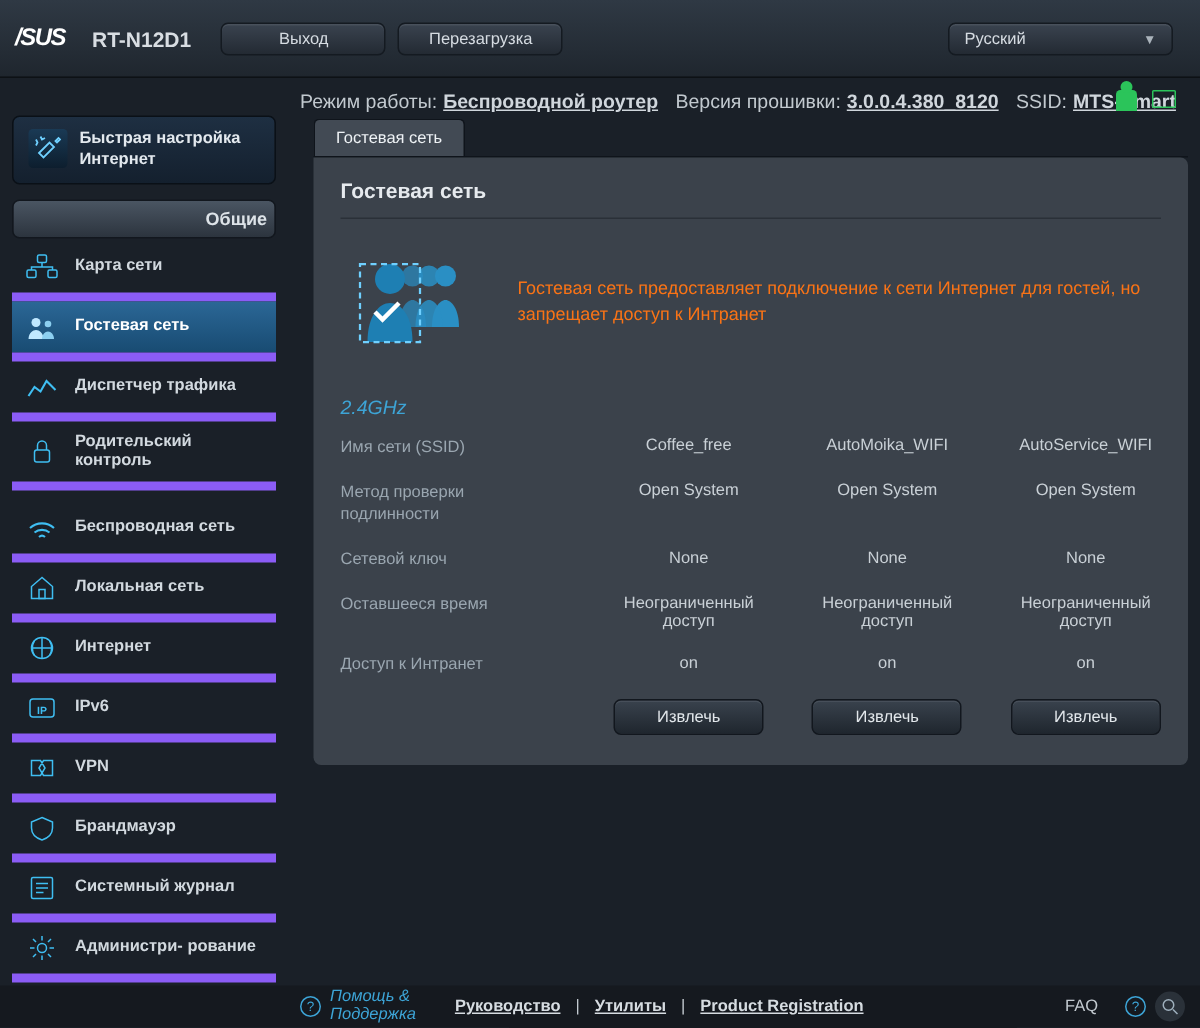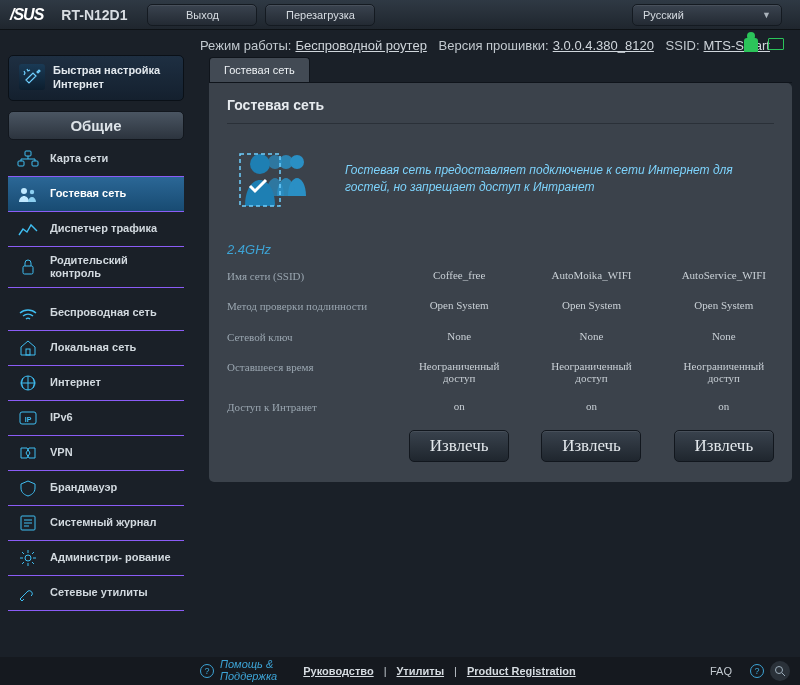--- a/index.html
+++ b/index.html
@@ -7,21 +7,21 @@
     width: 800px;
     height: 685px;
     background: #1a2028;
     font-family: Arial, sans-serif;
     font-size: 11px;
     color: #cfd8dc;
     overflow: hidden;
     position: relative;
   }
   .topbar {
-    height: 30px;
+    height: 52px;
     display: flex;
     align-items: center;
     padding: 0 10px;
     background: linear-gradient(to bottom, #2f3944, #1f262e);
     border-bottom: 1px solid #0d1115;
   }
   .logo {
     font-weight: bold;
     font-style: italic;
     font-size: 16px;
@@ -62,21 +62,21 @@
     font-size: 13px;
     color: #c2c9cf;
     display: flex;
     align-items: center;
     gap: 4px;
     position: relative;
   }
   .statusline a {
     color: #d0d6dc;
     text-decoration: underline;
-    font-weight: normal;
+    font-weight: bold;
   }
   .status-icons {
     position: absolute;
     right: 16px;
     top: 8px;
     display: flex;
     gap: 10px;
   }
   .ic-user { width: 14px; height: 14px; background: #2bc45a; border-radius: 3px 3px 0 0; position: relative; }
   .ic-user::before { content:''; position:absolute; top:-6px; left:3px; width:8px; height:8px; background:#2bc45a; border-radius:50%; }
@@ -107,33 +107,33 @@
     left: 10px; top: 8px;
     width: 26px; height: 26px;
     background: linear-gradient(#1a3a55,#0d1e2e);
     border-radius: 3px;
   }
   .qis svg { position:absolute; left:14px; top:12px; }
   .section-head {
     background: linear-gradient(to bottom, #4a5562, #2c343e);
     border: 1px solid #12171e;
     border-radius: 5px;
-    text-align: center;
+    text-align: right;
     padding: 5px;
-    font-size: 15px;
+    font-size: 12px;
     color: #dde3e8;
     font-weight: bold;
     margin-bottom: 2px;
   }
   .navitem {
     display: flex;
     align-items: center;
     gap: 10px;
     padding: 7px 8px;
-    border-bottom: 1px solid #8b5cf6;
+    border-bottom: 6px solid #8b5cf6;
     font-size: 11px;
     color: #d2d9df;
     font-weight: bold;
     min-height: 34px;
     line-height: 1.2;
   }
   .navitem.active {
     background: linear-gradient(to bottom, #2b6796, #184b72);
     color: #fff;
   }
@@ -180,51 +180,49 @@
     border-bottom: 1px solid #2a3038;
   }
   .introbox {
     display: flex;
     align-items: center;
     gap: 20px;
     padding: 20px 8px;
   }
   .guest-icon { flex-shrink: 0; }
   .introtxt {
-    font-style: italic;
     font-size: 12px;
-    color: #7dd3fc;
+    color: #f97316;
     line-height: 1.4;
   }
   .band {
     color: #3da4d6;
     font-size: 13px;
     font-style: italic;
     padding: 8px 0 12px;
   }
   .gtable {
     width: 100%;
     display: grid;
     grid-template-columns: 150px 1fr 1fr 1fr;
     row-gap: 16px;
     font-size: 11px;
     color: #c9d0d6;
-    font-family: Liberation Serif, serif;
   }
   .gtable .lbl { color: #9aa6b0; text-align: left; padding-right: 6px; line-height: 1.3; }
   .gtable .val { text-align: center; margin-left: 32px; }
   .evict {
     display: inline-block;
     min-width: 100px;
     padding: 5px 12px;
     background: linear-gradient(to bottom, #39424d, #1f262e);
     border: 1px solid #12171e;
     border-radius: 5px;
     color: #e2e7eb;
-    font-size: 17px;
+    font-size: 11px;
     box-shadow: inset 0 1px 0 rgba(255,255,255,0.08);
   }
   .footer {
     position: absolute;
     left: 0; right: 0; bottom: 0;
     height: 28px;
     background: #15191f;
     display: flex;
     align-items: center;
     padding: 0 10px 0 200px;

